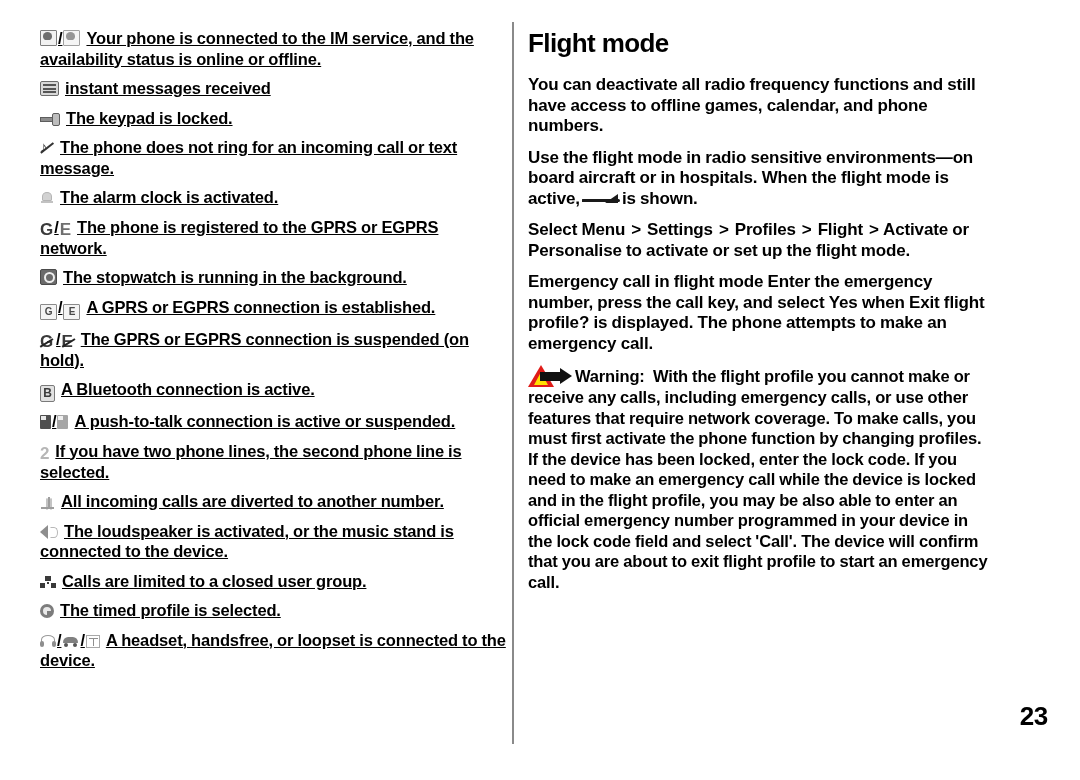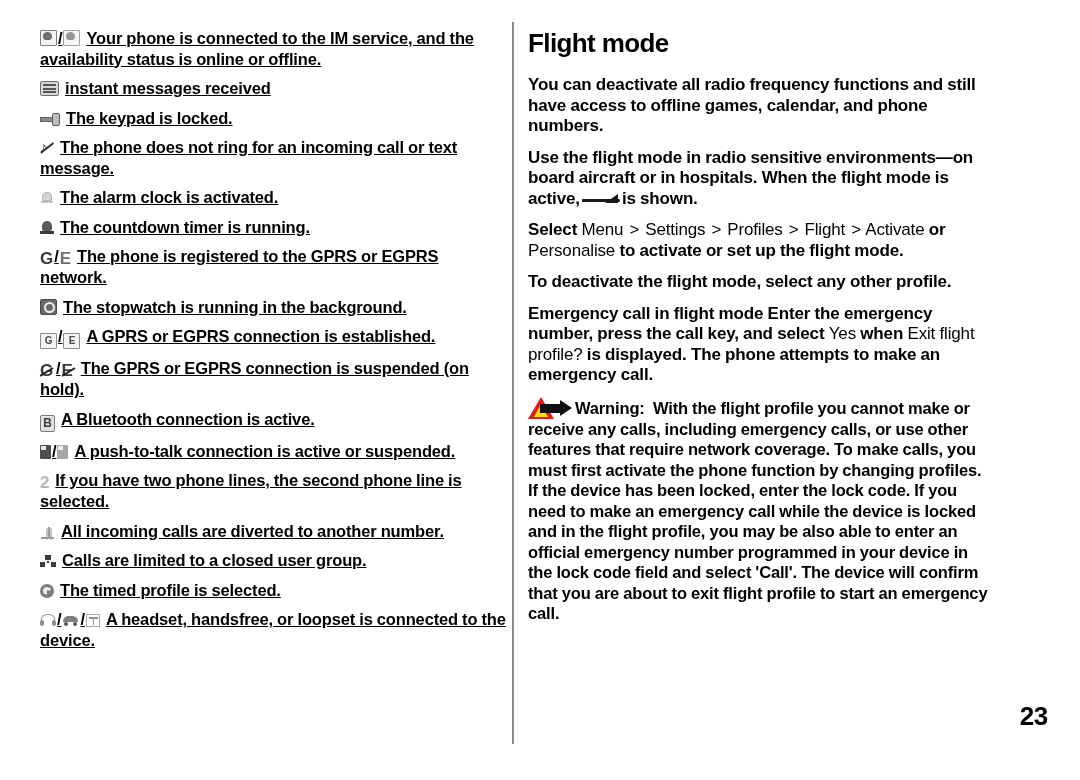--- a/index.html
+++ b/index.html
@@ -411,21 +411,21 @@
     letter-spacing: -0.6px;
   }
   p.body {
     font-size: 17px;
     line-height: 20.5px;
     margin: 0 0 11px 0;
     font-weight: 600;
     letter-spacing: -0.15px;
     word-spacing: -0.3px;
   }
-  p.body b { font-weight: 400; }
+  p.body b { font-weight: 700; }
   .path-sp { padding: 0 3px; }
   
   .ic-plane {
     display: inline-block;
     width: 38px;
     height: 11px;
     position: relative;
     vertical-align: -1px;
     margin: 0 2px;
   }
@@ -526,23 +526,20 @@
     </p>
 
     <p class="entry">
       <span class="ic ic-silent"></span><span class="gap"></span><span>The phone does not ring for an incoming call or text message.</span>
     </p>
 
     <p class="entry">
       <span class="ic ic-alarm"></span><span class="gap"></span><span>The alarm clock is activated.</span>
     </p>
 
-    <p class="entry">
-      <span class="ic ic-timer"></span><span class="gap"></span><span>The countdown timer is running.</span>
-    </p>
 
     <p class="entry">
       <span class="glyphs"><span class="ic ic-letter">G</span><span class="sep">/</span><span class="ic ic-letter light">E</span></span><span class="gap"></span><span>The phone is registered to the GPRS or EGPRS network.</span>
     </p>
 
     <p class="entry">
       <span class="ic ic-stopwatch"></span><span class="gap"></span><span>The stopwatch is running in the background.</span>
     </p>
 
     <p class="entry">
@@ -562,20 +559,23 @@
     </p>
 
     <p class="entry">
       <span class="ic ic-line2">2</span><span class="gap"></span><span>If you have two phone lines, the second phone line is selected.</span>
     </p>
 
     <p class="entry">
       <span class="ic ic-divert"></span><span class="gap"></span><span>All incoming calls are diverted to another number.</span>
     </p>
 
+    <p class="entry">
+      <span class="ic ic-speaker"></span><span class="gap"></span><span>The loudspeaker is activated, or the music stand is connected to the device.</span>
+    </p>
 
     <p class="entry">
       <span class="ic ic-cug"></span><span class="gap"></span><span>Calls are limited to a closed user group.</span>
     </p>
 
     <p class="entry">
       <span class="ic ic-timed"></span><span class="gap"></span><span>The timed profile is selected.</span>
     </p>
 
     <p class="entry">
@@ -587,21 +587,20 @@
   <div class="col-right">
 
     <h1 class="title">Flight mode</h1>
 
     <p class="body">You can deactivate all radio frequency functions and still have access to offline games, calendar, and phone numbers.</p>
 
     <p class="body"><span>Use the flight mode in radio sensitive environments—on board aircraft or in hospitals. When the flight mode is active,</span><span class="ic-plane"></span><span>is shown.</span></p>
 
     <p class="body"><span>Select</span>&nbsp;<b>Menu</b><span class="path-sp"></span><b>&gt;</b><span class="path-sp"></span><b>Settings</b><span class="path-sp"></span><b>&gt;</b><span class="path-sp"></span><b>Profiles</b><span class="path-sp"></span><b>&gt;</b><span class="path-sp"></span><b>Flight</b><span class="path-sp"></span><b>&gt;</b> <b>Activate</b> <span>or</span> <b>Personalise</b> <span>to activate or set up the flight mode.</span></p>
 
-    <p class="body">To deactivate the flight mode, select any other profile.</p>
 
     <p class="body"><span>Emergency call in flight mode Enter the emergency number, press the call key, and select</span> <b>Yes</b> <span>when</span> <b>Exit flight profile?</b> <span>is displayed. The phone attempts to make an emergency call.</span></p>
 
     <p class="warn-block"><span class="ic-warning"><span class="tri"></span><span class="tri-in"></span><span class="arrow-bar"></span><span class="arrow-head"></span></span><b class="warn-label">Warning:</b>&nbsp; <span>With the flight profile you cannot make or receive any calls, including emergency calls, or use other features that require network coverage. To make calls, you must first activate the phone function by changing profiles. If the device has been locked, enter the lock code. If you need to make an emergency call while the device is locked and in the flight profile, you may be also able to enter an official emergency number programmed in your device in the lock code field and select 'Call'. The device will confirm that you are about to exit flight profile to start an emergency call.</span></p>
 
   </div>
 
   <div class="page-number">23</div>
 
 </div>

